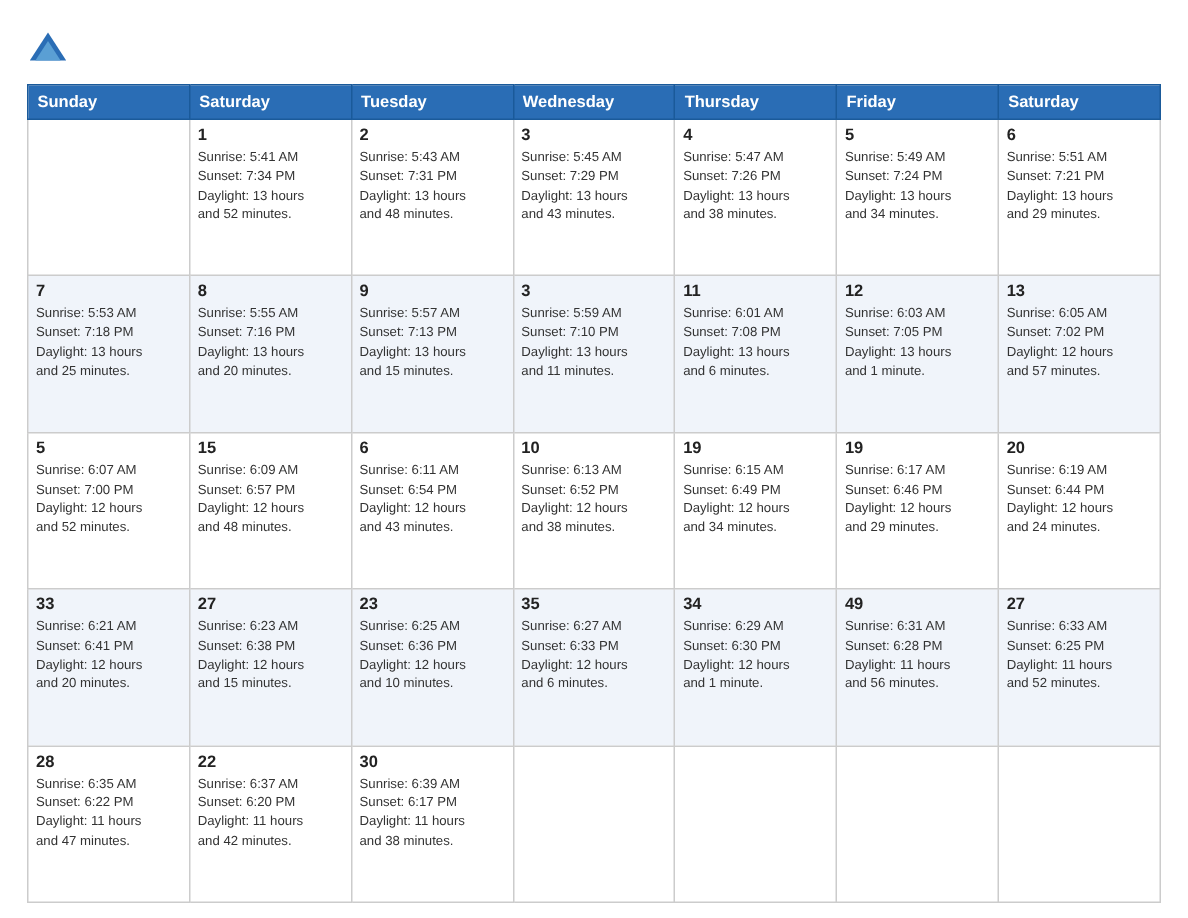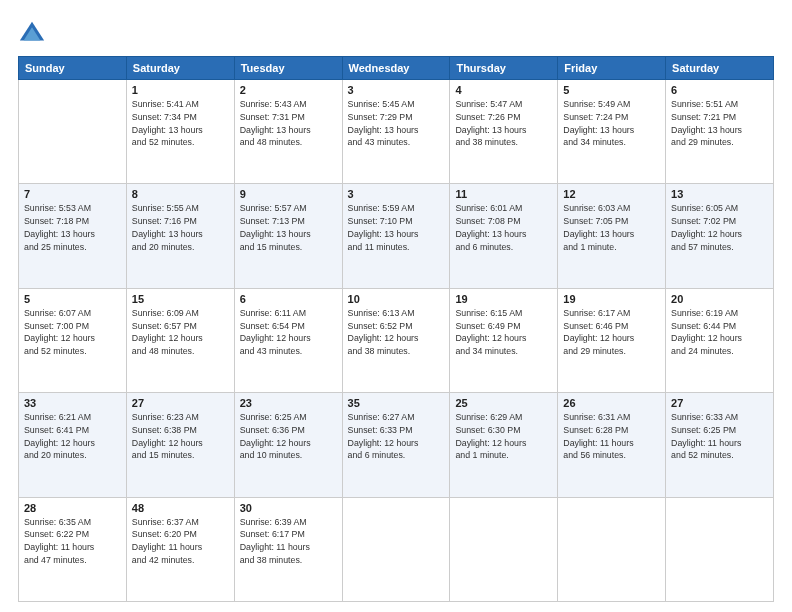--- a/index.html
+++ b/index.html
@@ -236,39 +236,39 @@
           </td>
           <td>
             <span class="day-num">23</span>
             <div class="day-info">Sunrise: 6:25 AM<br>Sunset: 6:36 PM<br>Daylight: 12 hours<br>and 10 minutes.</div>
           </td>
           <td>
             <span class="day-num">35</span>
             <div class="day-info">Sunrise: 6:27 AM<br>Sunset: 6:33 PM<br>Daylight: 12 hours<br>and 6 minutes.</div>
           </td>
           <td>
-            <span class="day-num">25</span>
+            <span class="day-num">34</span>
             <div class="day-info">Sunrise: 6:29 AM<br>Sunset: 6:30 PM<br>Daylight: 12 hours<br>and 1 minute.</div>
           </td>
           <td>
-            <span class="day-num">26</span>
+            <span class="day-num">49</span>
             <div class="day-info">Sunrise: 6:31 AM<br>Sunset: 6:28 PM<br>Daylight: 11 hours<br>and 56 minutes.</div>
           </td>
           <td>
             <span class="day-num">27</span>
             <div class="day-info">Sunrise: 6:33 AM<br>Sunset: 6:25 PM<br>Daylight: 11 hours<br>and 52 minutes.</div>
           </td>
         </tr>
         <tr class="week-row">
           <td>
             <span class="day-num">28</span>
             <div class="day-info">Sunrise: 6:35 AM<br>Sunset: 6:22 PM<br>Daylight: 11 hours<br>and 47 minutes.</div>
           </td>
           <td>
-            <span class="day-num">48</span>
+            <span class="day-num">22</span>
             <div class="day-info">Sunrise: 6:37 AM<br>Sunset: 6:20 PM<br>Daylight: 11 hours<br>and 42 minutes.</div>
           </td>
           <td>
             <span class="day-num">30</span>
             <div class="day-info">Sunrise: 6:39 AM<br>Sunset: 6:17 PM<br>Daylight: 11 hours<br>and 38 minutes.</div>
           </td>
           <td class="empty-cell"></td>
           <td class="empty-cell"></td>
           <td class="empty-cell"></td>
           <td class="empty-cell"></td>

